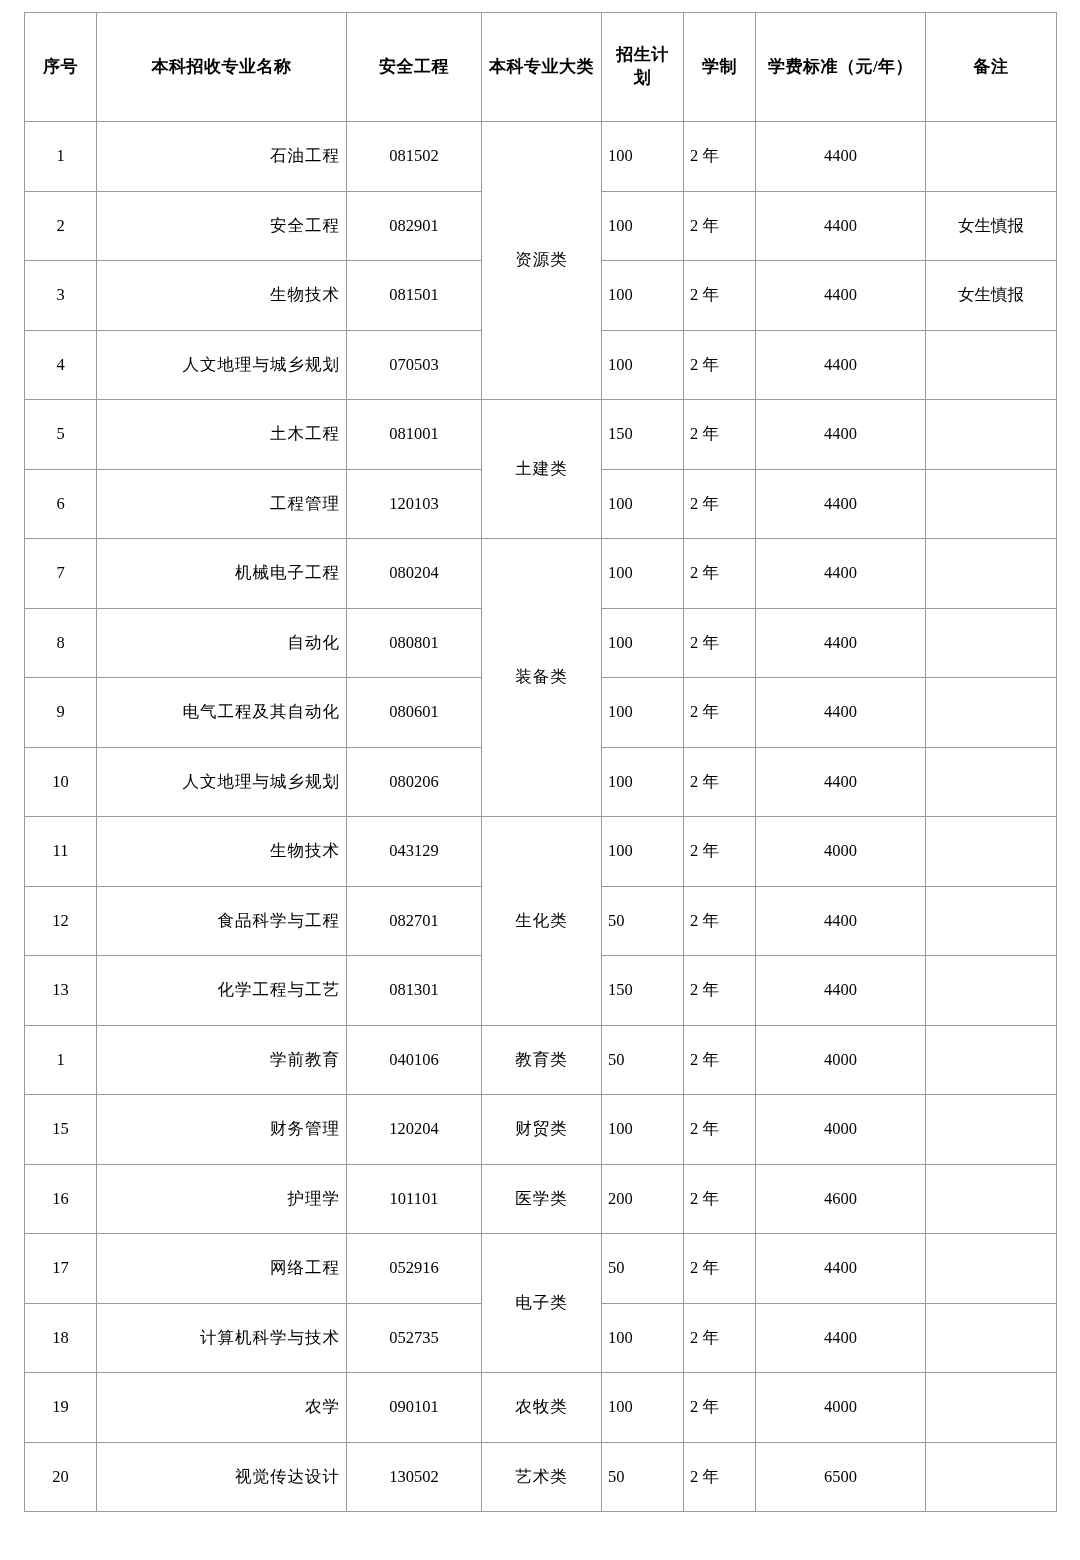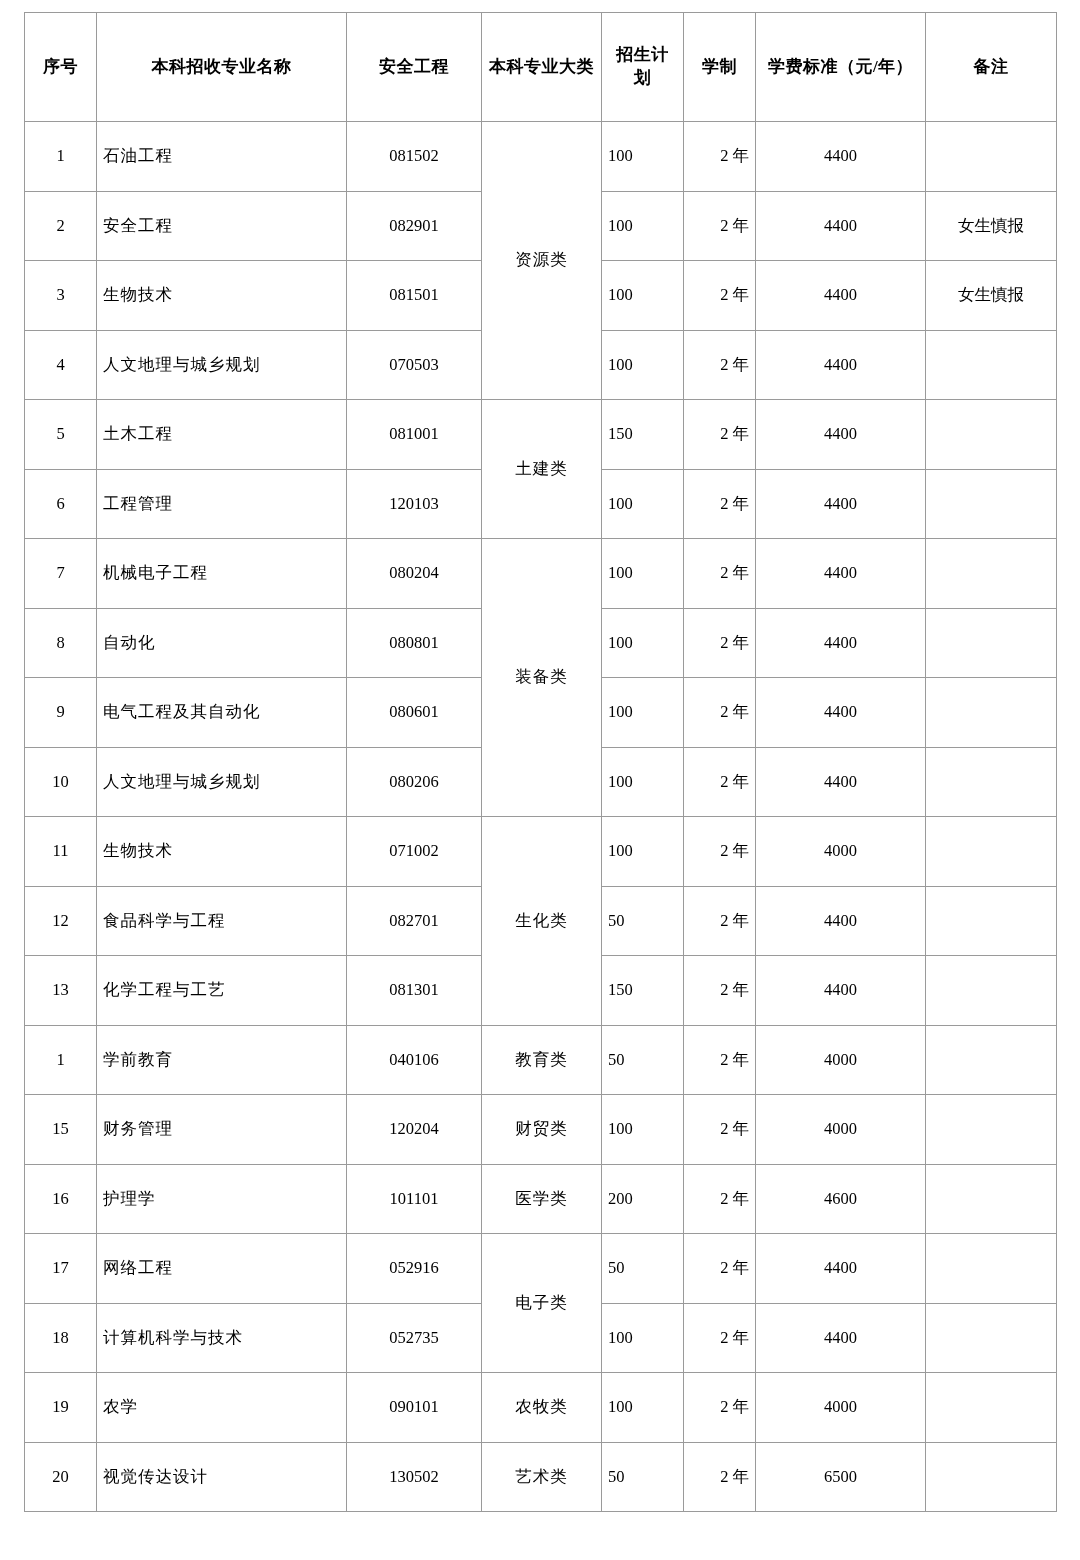--- a/index.html
+++ b/index.html
@@ -50,28 +50,28 @@
     font-size: 17px;
     letter-spacing: 0.5px;
   }
   table.majors tbody td {
     height: 68.5px;
   }
   td.seq, td.code, td.cat, td.note {
     text-align: center;
   }
   td.name {
-    text-align: left;
+    text-align: right;
     letter-spacing: 1px;
   }
   td.plan {
     padding-right: 10px;
   }
   td.len {
-    text-align: right;
+    text-align: left;
     padding-left: 8px;
   }
   td.fee {
     text-align: center;
   }
   td.cat {
     letter-spacing: 1px;
   }
   .hdr-seq, .hdr-note { letter-spacing: 3px; }
 </style>
@@ -192,21 +192,21 @@
           <td class="name">人文地理与城乡规划</td>
           <td class="code">080206</td>
           <td class="plan">100</td>
           <td class="len">2 年</td>
           <td class="fee">4400</td>
           <td class="note"></td>
         </tr>
         <tr>
           <td class="seq">11</td>
           <td class="name">生物技术</td>
-          <td class="code">071002</td>
+          <td class="code">043129</td>
           <td class="cat" rowspan="3">生化类</td>
           <td class="plan">100</td>
           <td class="len">2 年</td>
           <td class="fee">4000</td>
           <td class="note"></td>
         </tr>
         <tr>
           <td class="seq">12</td>
           <td class="name">食品科学与工程</td>
           <td class="code">082701</td>

